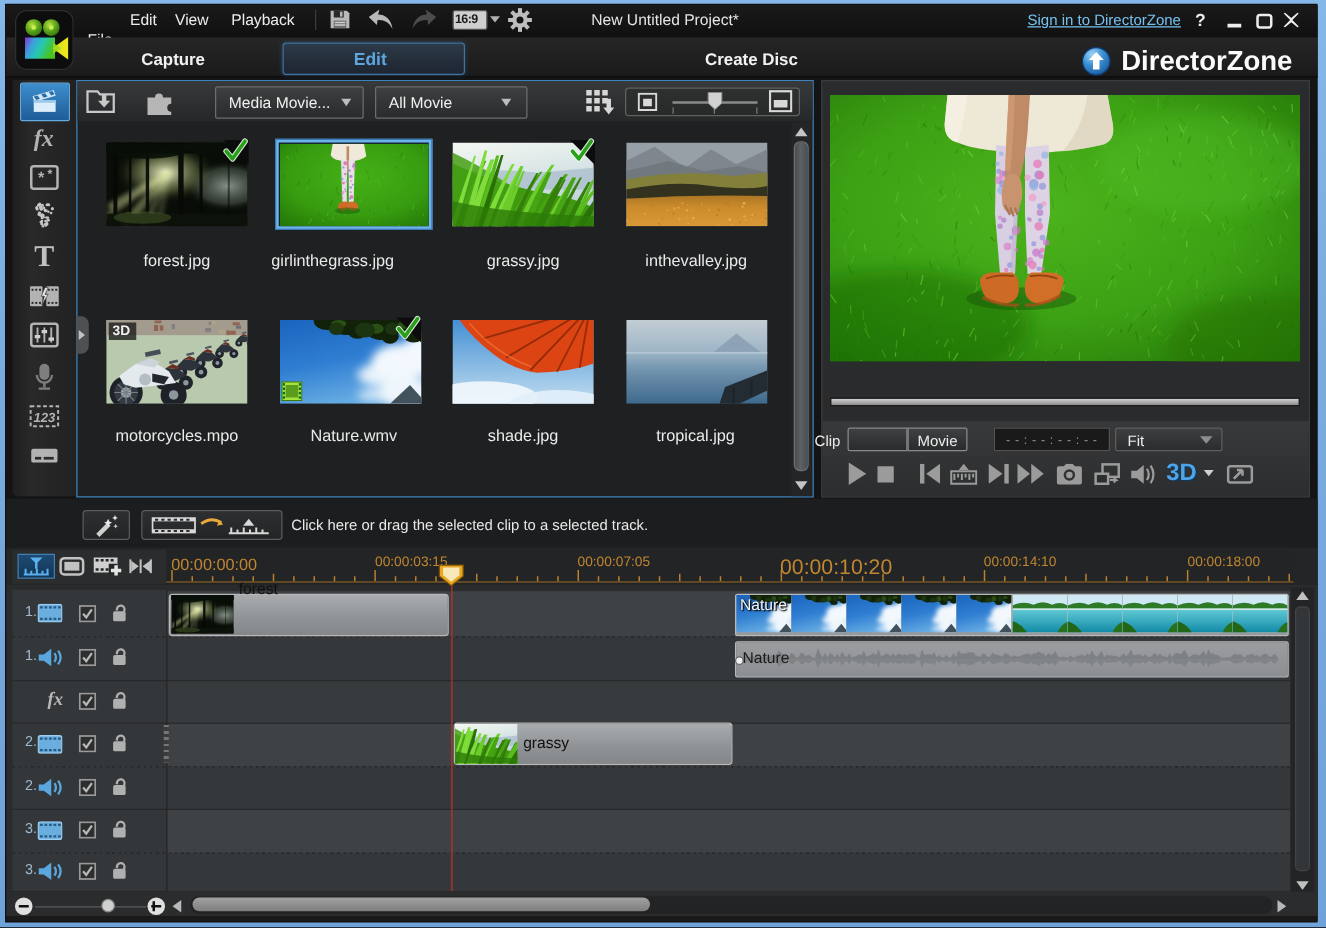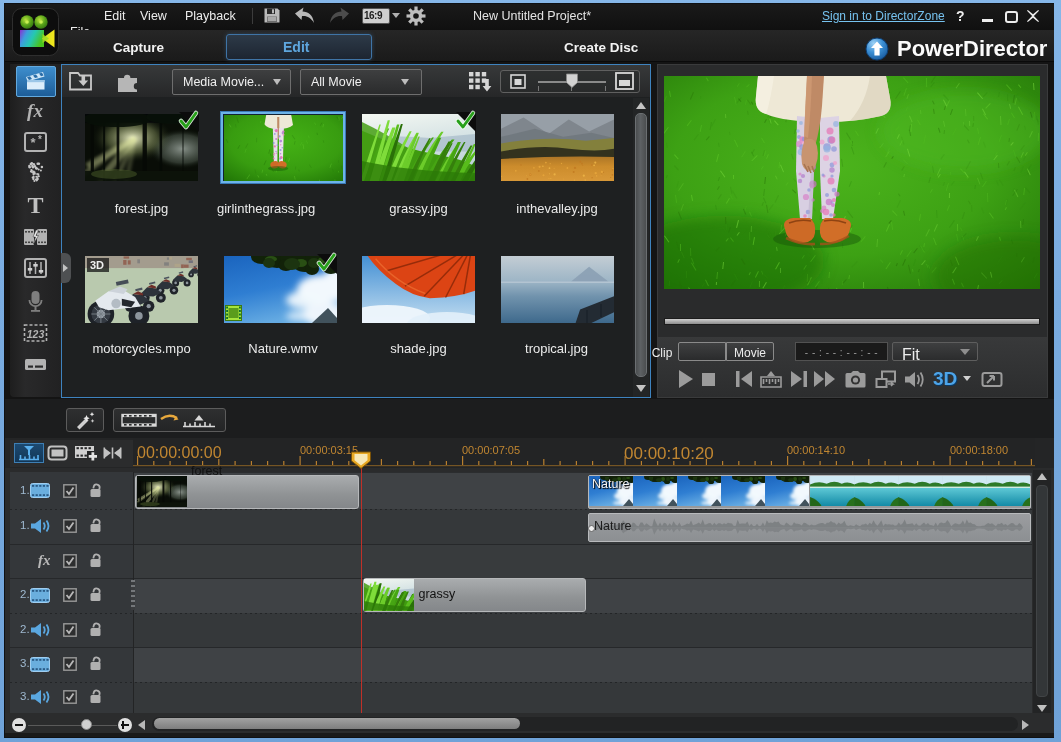--- a/index.html
+++ b/index.html
@@ -75,21 +75,21 @@
  <defs>
         <radialGradient id="pdg" cx="35%" cy="25%" r="90%">
   <stop offset="0" stop-color="#9ed2f5"></stop>
           <stop offset="45%" stop-color="#3b8fd4"></stop>
           <stop offset="100%" stop-color="#114f92"></stop>
         </radialGradient>
       </defs>
  <circle cx="12" cy="12" r="11" fill="url(#pdg)" stroke="#0c3c70" stroke-width="1"></circle>
  <path d="M12 4.5 L18 11 L14.6 11 L14.6 18.5 L9.4 18.5 L9.4 11 L6 11 Z" fill="#ffffff"></path>
 </svg>
-<div class="ab txt" style="left:897px;top:36px;font-size:22px;font-weight:bold;color:#fbfbfb;letter-spacing:0px;">PowerDirector</div>
+<div class="ab txt" style="left:897px;top:36px;font-size:22px;font-weight:bold;color:#fbfbfb;letter-spacing:0px;">DirectorZone</div>
 
 <svg class="ab" style="left:12px;top:8px" width="47" height="48" viewBox="0 0 47 48">
  <defs>
   <radialGradient id="reel" cx="40%" cy="35%" r="75%">
           <stop offset="0" stop-color="#b8e03c"></stop>
           <stop offset="55%" stop-color="#55a018"></stop>
           <stop offset="100%" stop-color="#2f6e10"></stop>
         </radialGradient>
   <linearGradient id="cam" x1="0" y1="0" x2="1" y2="0.35">
           <stop offset="0" stop-color="#8a2fd0"></stop>
@@ -1244,21 +1244,21 @@
 
 <div class="ab" style="left:678px;top:342px;width:48px;height:19px;border:1px solid #8a8a8a;border-radius:2px 0 0 2px;background:linear-gradient(180deg,#3f4041,#2a2b2c);box-sizing:border-box;"></div>
 <div class="ab" style="left:726px;top:342px;width:48px;height:19px;border:1px solid #8a8a8a;border-radius:0 2px 2px 0;background:linear-gradient(180deg,#3f4041,#2a2b2c);box-sizing:border-box;"></div>
 <div class="ab txt" style="left:638px;top:346px;width:48px;text-align:center;font-size:12px;color:#ececec;">Clip</div>
 <div class="ab txt" style="left:726px;top:346px;width:48px;text-align:center;font-size:12px;color:#ececec;">Movie</div>
 
 <div class="ab" style="left:795px;top:342px;width:93px;height:19px;background:#1a1a1a;border:1px solid #525252;box-sizing:border-box;"></div>
 <div class="ab txt" style="left:795px;top:347px;width:93px;text-align:center;font-size:10px;color:#9a9a9a;letter-spacing:0.5px;">- - : - - : - - : - -</div>
 
 <div class="ab" style="left:892px;top:342px;width:86px;height:19px;background:linear-gradient(180deg,#3e3f40,#2b2c2d);border:1px solid #5e5e5e;border-radius:2px;box-sizing:border-box;"></div>
-<div class="ab txt" style="left:902px;top:346px;font-size:16px;color:#ececec;">Fit</div>
+<div class="ab txt" style="left:902px;top:346px;font-size:12px;color:#ececec;">Fit</div>
 <div class="ab" style="left:960px;top:349px;width:0;height:0;border-left:5px solid transparent;border-right:5px solid transparent;border-top:6px solid #8e8e8e;"></div>
 
 <svg class="ab" style="left:677px;top:369px" width="18" height="20" viewBox="0 0 18 20">
       <path d="M2 1 L16 10 L2 19 Z" fill="#9b9b9b"></path>
     </svg>
 <svg class="ab" style="left:701px;top:372px" width="15" height="15" viewBox="0 0 15 15">
       <rect x="1" y="1" width="13" height="13" fill="#9b9b9b"></rect>
     </svg>
 <svg class="ab" style="left:735px;top:371px" width="19" height="16" viewBox="0 0 19 16">
       <rect x="1" y="0" width="3.5" height="16" fill="#9b9b9b"></rect>
@@ -1328,20 +1328,21 @@
         <rect x="23" y="12" width="2.6" height="1.6"></rect>
         <rect x="28" y="12" width="2.6" height="1.6"></rect>
  </g>
  <path d="M40 7 Q 48 1 56 6" fill="none" stroke="#e8a83c" stroke-width="2.4"></path>
  <path d="M57.5 7.5 l-5 1 l2.2 -4.6 Z" fill="#e8a83c"></path>
  <g stroke="#d8d8d8" stroke-width="1.6" fill="none">
   <path d="M62 14.5 h32 M64 14 v-4 M69 14 v-2.5 M74 14 v-4 M79 14 v-2.5 M84 14 v-4 M89 14 v-2.5"></path>
  </g>
  <path d="M78 3 l4.5 5.5 h-9 Z" fill="#d8d8d8"></path>
 </svg>
+<div class="ab txt" style="left:233px;top:413px;font-size:11.9px;color:#e8e8e8;">Click here or drag the selected clip to a selected track.</div>
 
 <div class="ab" style="left:5px;top:438px;width:1049px;height:30px;background:#242526;"></div>
 <div class="ab" style="left:10px;top:440px;width:123px;height:27px;background:#2b2c2d;"></div>
 
 <div class="ab" style="left:14px;top:443px;width:30px;height:20px;background:linear-gradient(180deg,#1d4a71,#123656);border:1px solid #3e7fb4;box-sizing:border-box;"></div>
 <svg class="ab" style="left:18px;top:445px" width="22" height="16" viewBox="0 0 22 16">
  <path d="M6 1 h10 l-4 4 v5 h-2 V5 Z" fill="#5ab0ee"></path>
  <path d="M1 14.5 h20 M2.5 14 v-4 M7 14 v-2.5 M11.5 14 v-4 M16 14 v-2.5 M20 14 v-4" stroke="#5ab0ee" stroke-width="1.6" fill="none"></path>
 </svg>
 
@@ -1368,21 +1369,21 @@
 
 <svg class="ab" style="left:103px;top:446px" width="19" height="14" viewBox="0 0 19 14">
  <g fill="#c2c2c2">
         <path d="M8 7 L2 2.5 V11.5 Z M11 7 L17 2.5 V11.5 Z"></path>
         <rect x="0.5" y="1.5" width="1.6" height="11"></rect>
         <rect x="8.7" y="1.5" width="1.6" height="11"></rect>
         <rect x="16.9" y="1.5" width="1.6" height="11"></rect>
       </g>
 </svg>
 <div class="ab" style="left:133px;top:438px;width:902px;height:30px;background:#232425;"></div>
-    <div class="ab txt" style="left:137px;top:444px;font-size:16px;color:#c08631;">00:00:00:00</div>
+    <div class="ab txt" style="left:137px;top:444px;font-size:13px;color:#c08631;">00:00:00:00</div>
     <div class="ab txt" style="left:300px;top:444px;font-size:11px;color:#c08631;">00:00:03:15</div>
     <div class="ab txt" style="left:462px;top:444px;font-size:11px;color:#c08631;">00:00:07:05</div>
     <div class="ab txt" style="left:624px;top:444px;font-size:17px;color:#c08631;">00:00:10:20</div>
     <div class="ab txt" style="left:787px;top:444px;font-size:11px;color:#c08631;">00:00:14:10</div>
     <div class="ab txt" style="left:950px;top:444px;font-size:11px;color:#c08631;">00:00:18:00</div>
     <svg class="ab" style="left:133px;top:441px" width="902" height="26" viewBox="0 0 902 26">
       <rect x="4.0" y="15" width="1.2" height="9" fill="#b87f2e"></rect>
       <rect x="20.2" y="20" width="1.2" height="4" fill="#b87f2e"></rect>
       <rect x="36.5" y="20" width="1.2" height="4" fill="#b87f2e"></rect>
       <rect x="52.8" y="20" width="1.2" height="4" fill="#b87f2e"></rect>

